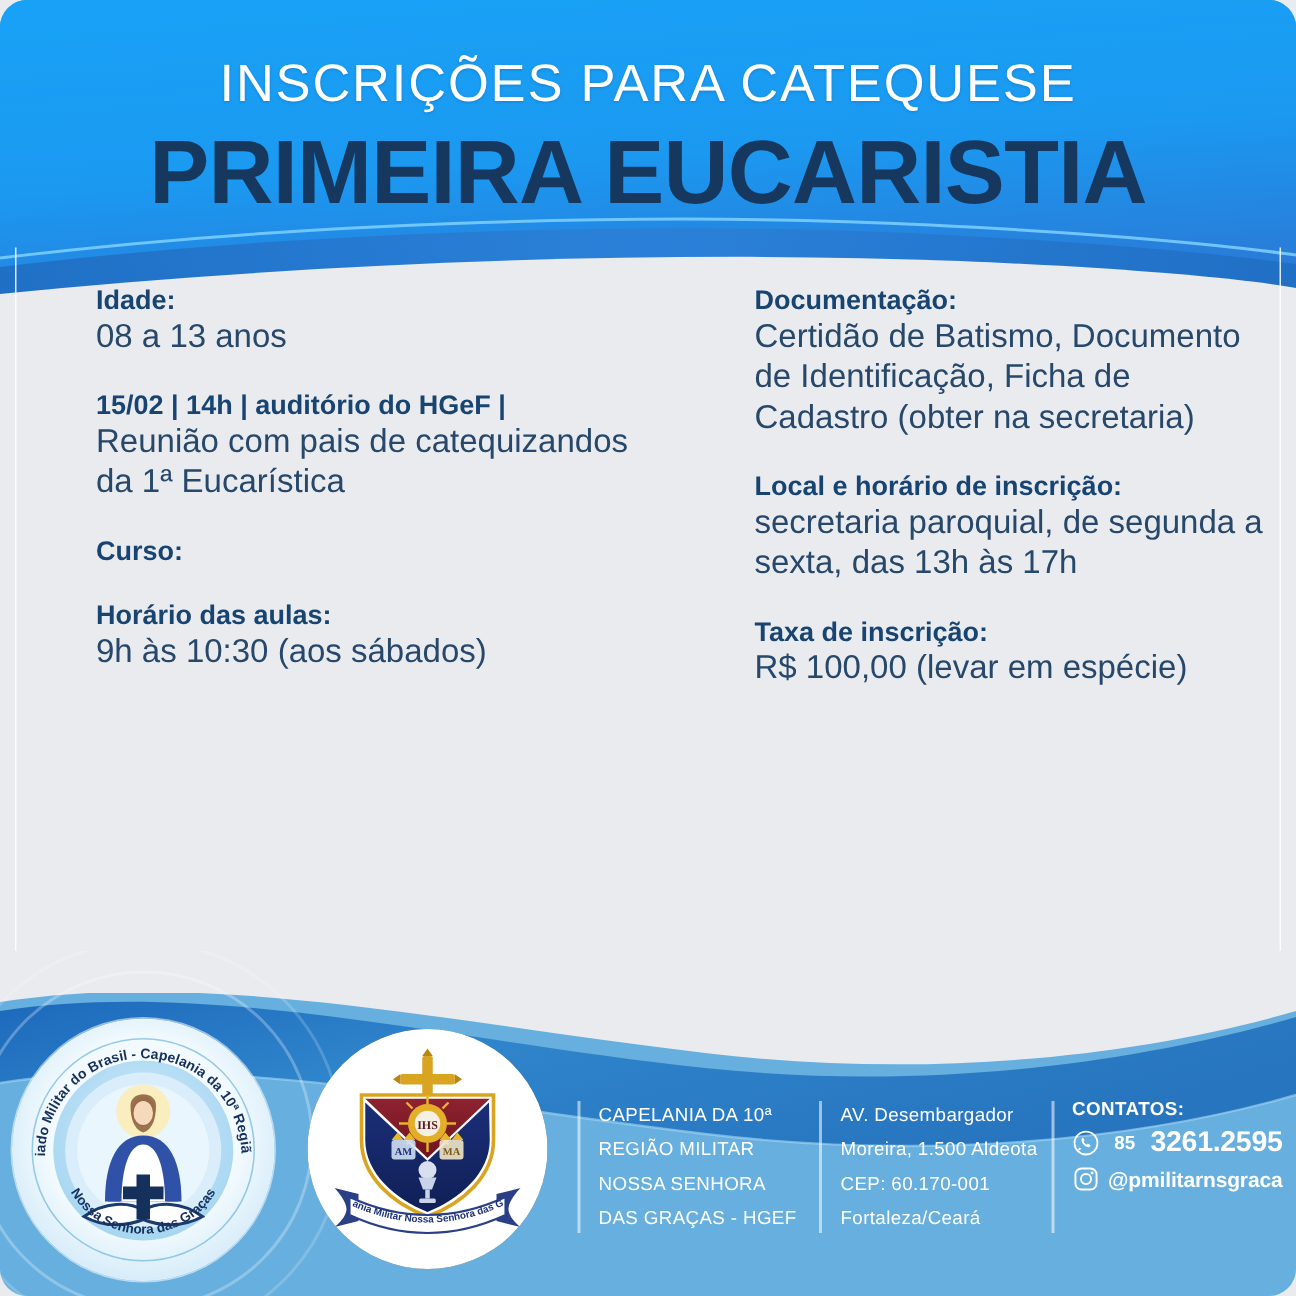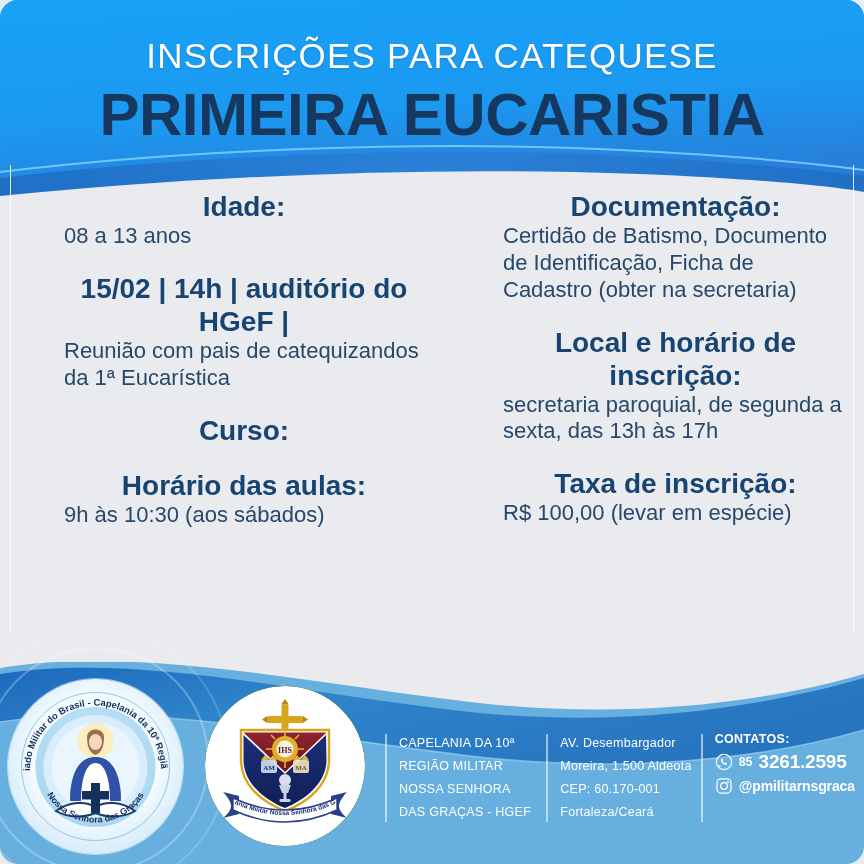--- a/index.html
+++ b/index.html
@@ -37,21 +37,21 @@
   
   .main{
     position:absolute;left:0;top:190px;width:864px;height:470px;
     z-index:5;
   }
   .col{position:absolute;top:0;}
   .col-left{left:64px;width:360px;}
   .col-right{left:466px;width:345px;margin-left:37px;}
   .block{margin-bottom:22px;}
   .b-head{
-    font-size:28px;font-weight:bold;color:#184472;line-height:1.18;text-align:center;
+    font-size:18px;font-weight:bold;color:#184472;line-height:1.18;
   }
   .b-body{
     font-size:22px;font-weight:400;color:#27486b;line-height:1.22;
   }
 
   
   .footer{
     position:absolute;left:0;bottom:0;width:864px;height:230px;
     overflow:hidden;z-index:6;
   }
@@ -60,40 +60,40 @@
   .logos{position:absolute;left:0;bottom:0;width:400px;height:200px;z-index:8;}
 
   .logo1{
     position:absolute;left:8px;bottom:10px;width:175px;height:175px;border-radius:50%;
     background:radial-gradient(circle at 50% 45%,#ffffff 0%,#ffffff 40%,#eaf5fd 62%,#cfe8f8 100%);
     box-shadow:0 0 0 1px rgba(255,255,255,.55);
     overflow:hidden;
   }
   .logo2{
     position:absolute;left:205px;bottom:18px;width:160px;height:160px;border-radius:50%;
-    background:#4d7c0f;overflow:hidden;
+    background:#a3a3a3;overflow:hidden;
   }
 
   .foot-cols{
     position:absolute;left:385px;bottom:22px;width:470px;height:110px;z-index:9;
     display:flex;align-items:flex-start;
   }
   .fcol{position:relative;padding-left:14px;color:#ffffff;}
   .fcol:before{
     content:"";position:absolute;left:0;top:2px;width:2px;height:88px;
     background:rgba(255,255,255,.55);
   }
   .fcol-a{width:168px;}
   .fcol-b{width:160px;}
   .fcol-c{width:150px;}
   .fline{
     font-size:12.5px;font-weight:normal;line-height:1.85;letter-spacing:.25px;white-space:nowrap;
   }
   .contact-title{font-size:12.5px;font-weight:bold;letter-spacing:.3px;margin-bottom:5px;}
-  .contact-row{display:flex;align-items:center;gap:6px;margin-bottom:4px;white-space:nowrap;}
+  .contact-row{display:flex;align-items:center;gap:6px;margin-bottom:4px;white-space:nowrap;justify-content:space-between;}
   .ddd{font-size:12.5px;font-weight:bold;}
   .phone{font-size:19px;font-weight:bold;letter-spacing:-.2px;}
   .handle{font-size:14px;font-weight:bold;letter-spacing:-.1px;}
   .ico{flex:0 0 auto;display:inline-block;line-height:0;}
 </style>
 </head>
 <body>
 
 <div class="poster">
 

